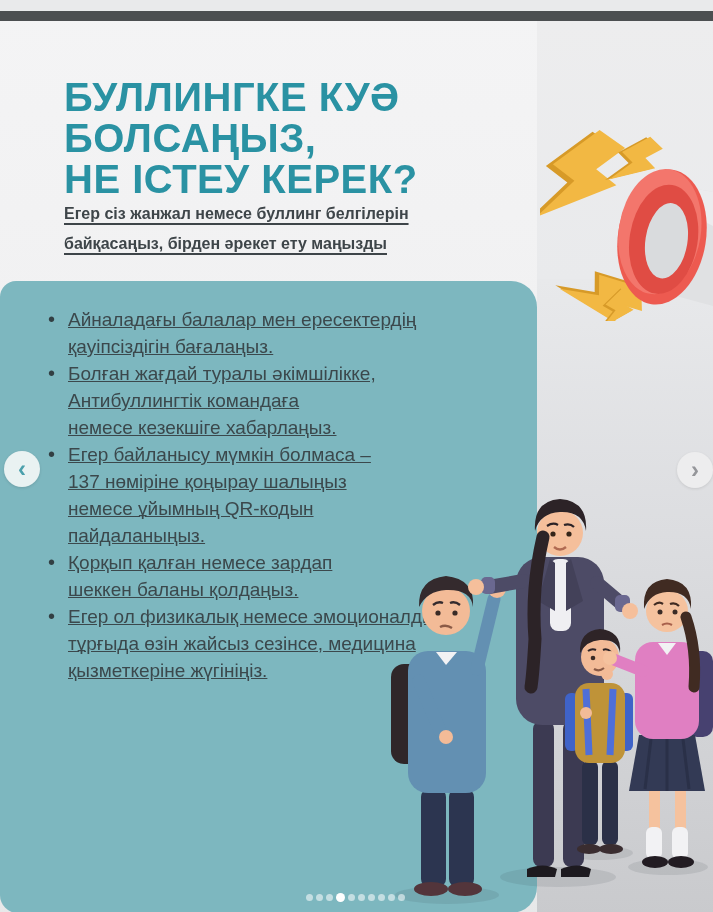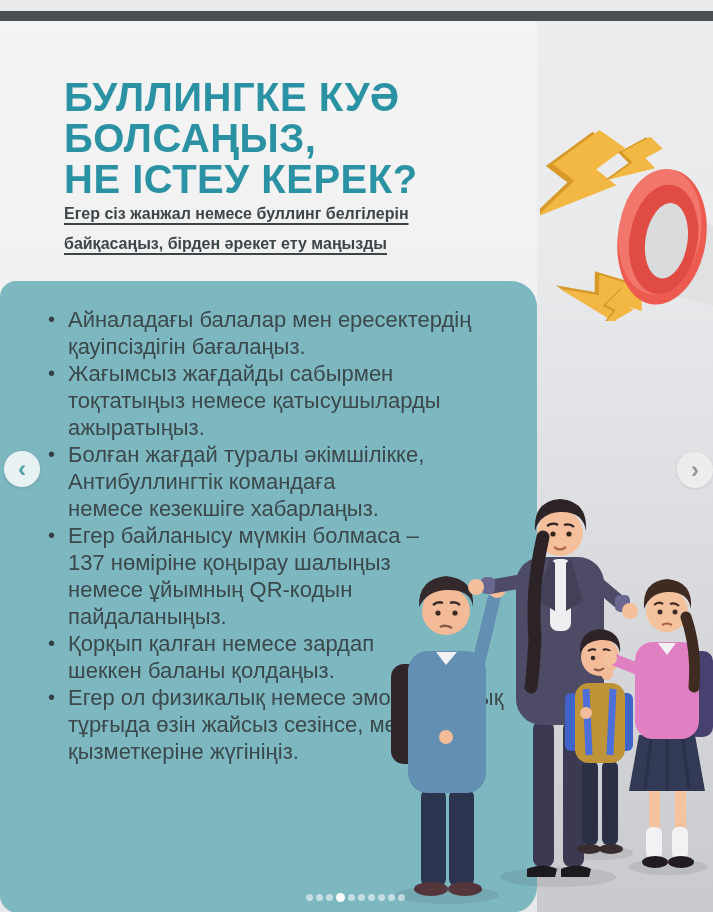--- a/index.html
+++ b/index.html
@@ -33,21 +33,21 @@
     text-decoration-thickness:2px;text-underline-offset:4px;
   }
   
   .card{
     position:absolute;left:0;top:270px;width:537px;height:632px;
     background:#7db7bf;border-radius:16px 26px 26px 18px;
   }
   .card ul{margin:25px 18px 0 46px;padding:0;list-style:none;}
   .card li{
     position:relative;padding-left:22px;margin:0;
-    color:#3b484c;font-size:22px;line-height:27px;white-space:pre-line;
+    color:#3b484c;font-size:19px;line-height:27px;white-space:pre-line;text-decoration:underline;
   }
   .card li::before{
     content:"\2022";position:absolute;left:2px;top:0;
     color:#323f43;font-size:20px;
   }
   
   .nav-btn{
     position:absolute;width:36px;height:36px;border-radius:50%;border:none;
     font-size:24px;font-weight:bold;line-height:32px;text-align:center;
     cursor:pointer;padding:0;
@@ -101,23 +101,20 @@
   <div class="title">БУЛЛИНГКЕ КУӘ
 БОЛСАҢЫЗ,
 НЕ ІСТЕУ КЕРЕК?</div>
   <div class="subtitle">Егер сіз жанжал немесе буллинг белгілерін
 байқасаңыз, бірден әрекет ету маңызды</div>
 
   <div class="card">
     <ul>
       <li>Айналадағы балалар мен ересектердің
 қауіпсіздігін бағалаңыз.</li>
-      <li>Жағымсыз жағдайды сабырмен
-тоқтатыңыз немесе қатысушыларды
-ажыратыңыз.</li>
       <li>Болған жағдай туралы әкімшілікке,
 Антибуллингтік командаға
 немесе кезекшіге хабарлаңыз.</li>
       <li>Егер байланысу мүмкін болмаса –
 137 нөміріне қоңырау шалыңыз
 немесе ұйымның QR-кодын
 пайдаланыңыз.</li>
       <li>Қорқып қалған немесе зардап
 шеккен баланы қолдаңыз.</li>
       <li>Егер ол физикалық немесе эмоционалдық

